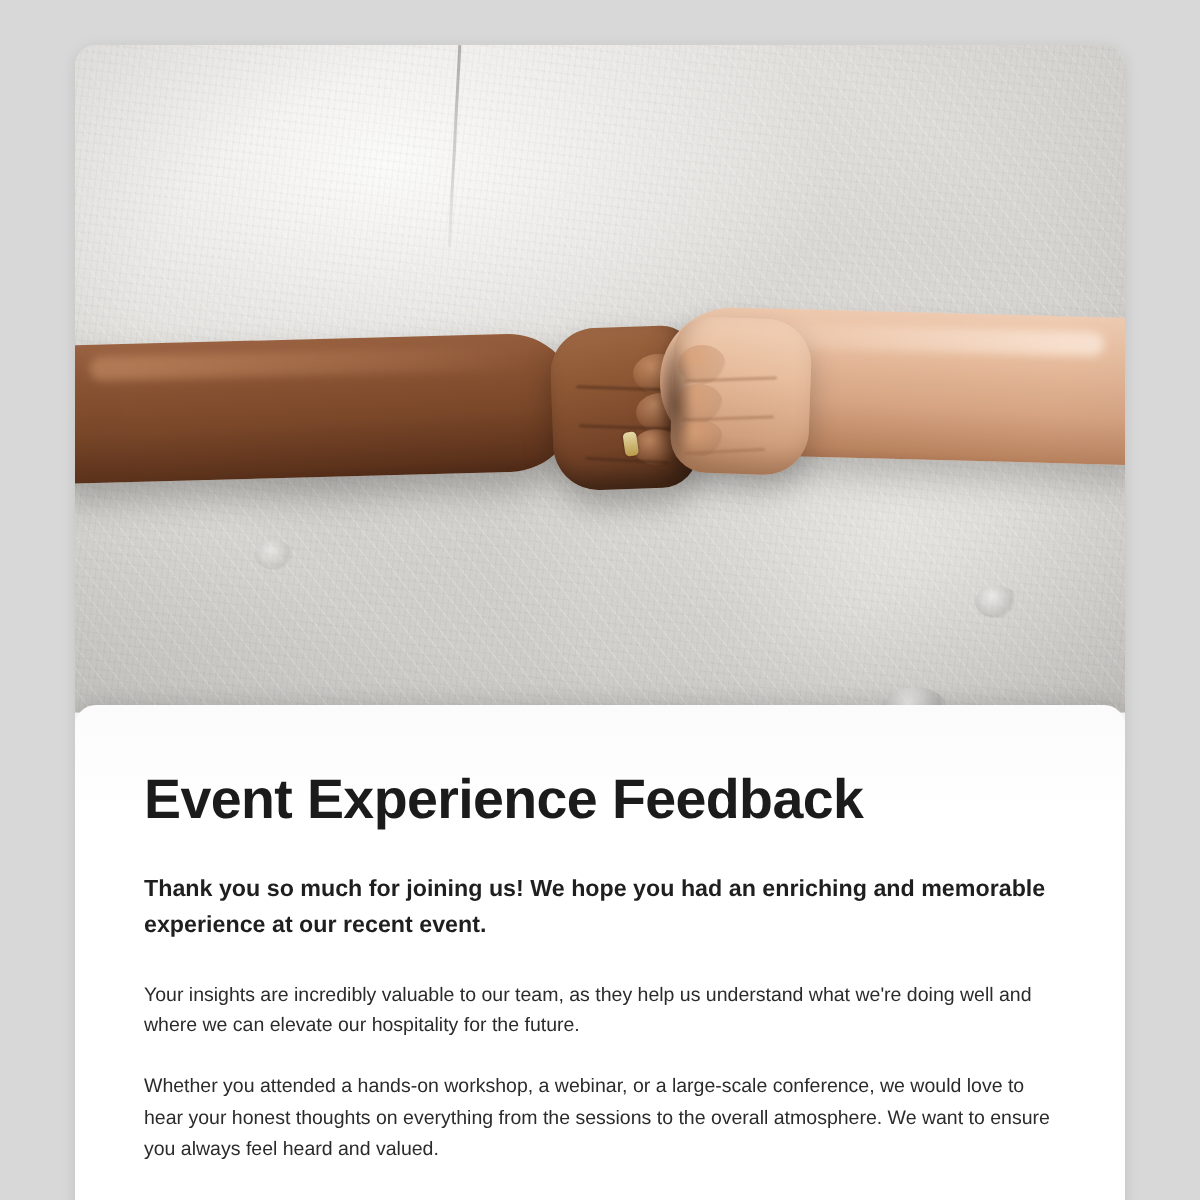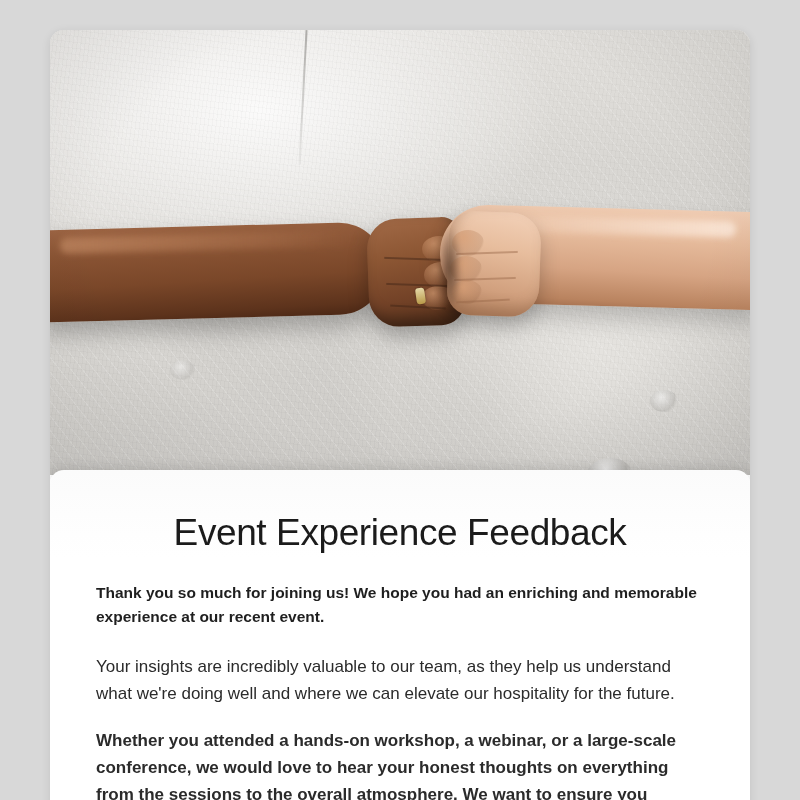--- a/index.html
+++ b/index.html
@@ -214,42 +214,41 @@
     background: linear-gradient(180deg, #fbfbfb 0%, #ffffff 22%);
     border-radius: 14px 14px 0 0;
     box-shadow: 0 -3px 12px rgba(0,0,0,0.10);
     padding: 42px 46px 30px 46px;
     box-sizing: border-box;
   }
 
   .title {
     font-size: 37px;
     line-height: 1.15;
-    font-weight: 400;
+    font-weight: 700;
     color: #1b1b1b;
     letter-spacing: -0.4px;
     margin: 0 0 26px 0;
-    text-align: center;
   }
 
   .lead {
     font-size: 15.5px;
     line-height: 1.55;
     font-weight: bold;
     color: #1f1f1f;
     margin: 0 0 24px 0;
   }
 
   .para {
-    font-size: 17px;
+    font-size: 13px;
     line-height: 1.6;
     color: #2b2b2b;
     margin: 0 0 20px 0;
   }
-  .para:last-child { margin-bottom: 0; font-weight: bold; }
+  .para:last-child { margin-bottom: 0; }
 </style>
 </head>
 <body>
 
 <div class="page">
   <div class="card">
 
     <div class="hero">
       <div class="wall"></div>
       <div class="wall-noise"></div>

